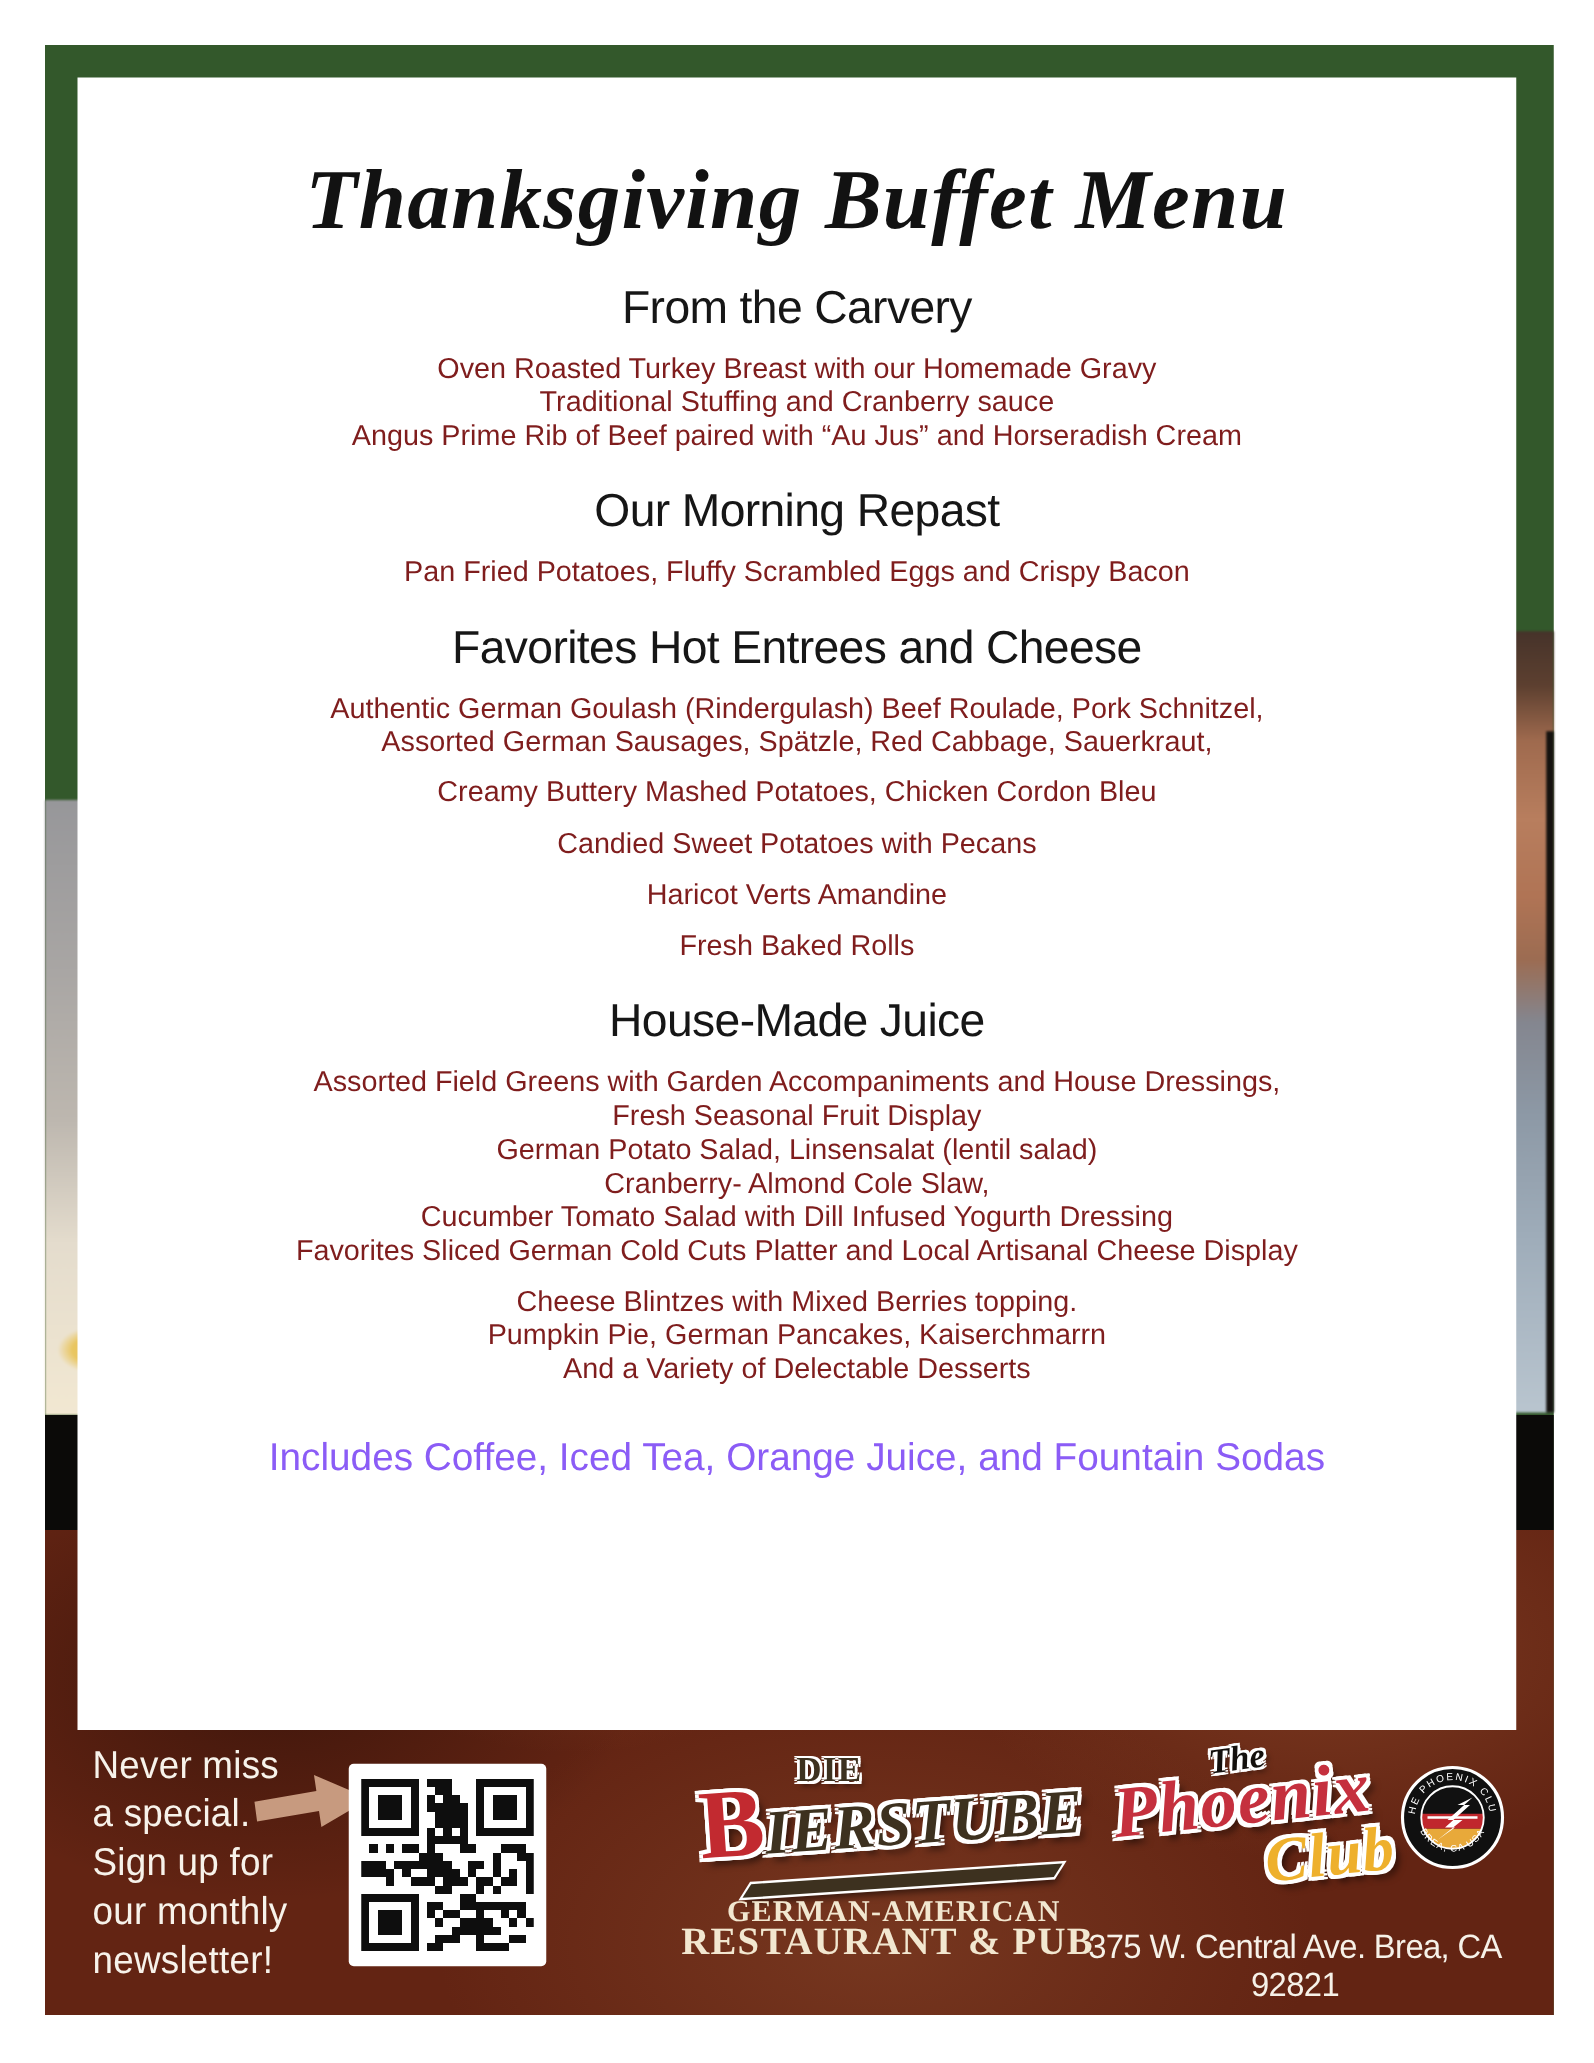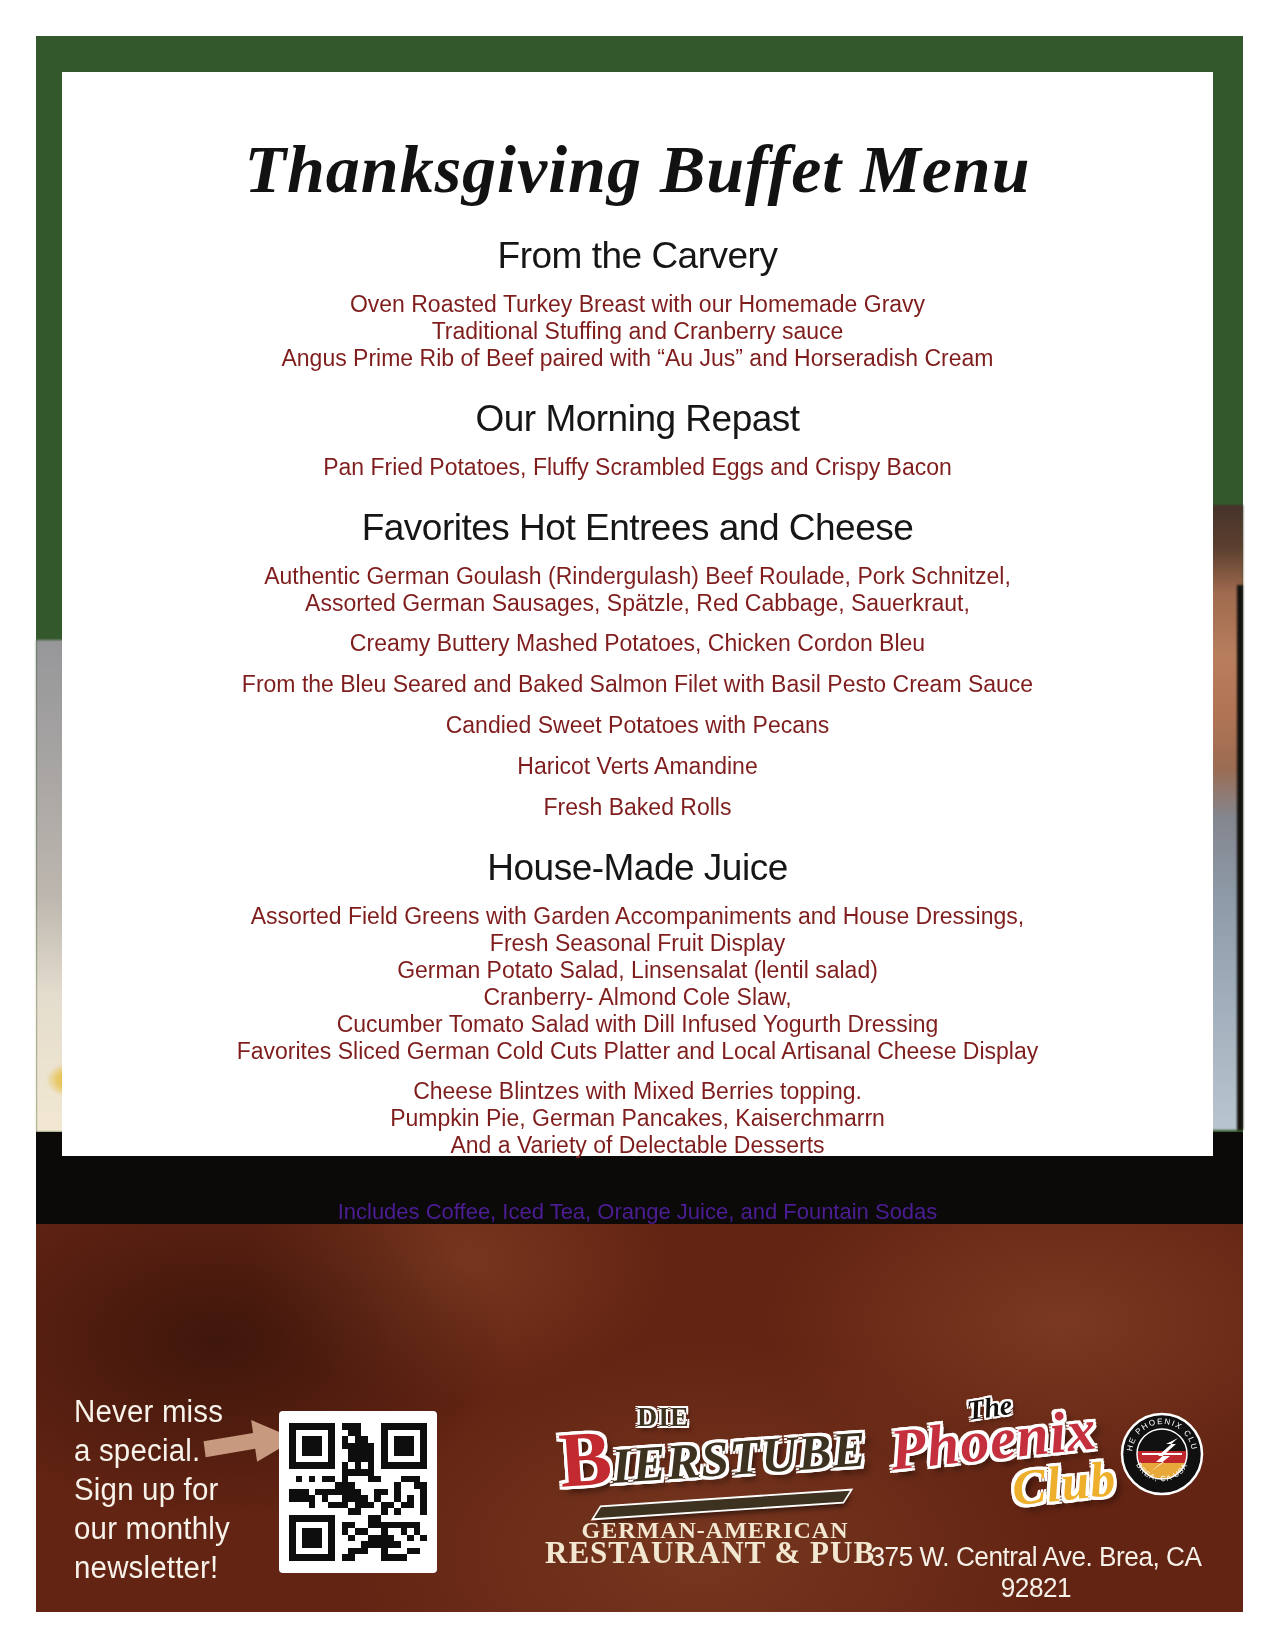--- a/index.html
+++ b/index.html
@@ -35,33 +35,33 @@
     position:absolute; left:0; right:0; top:1188px; height:388px;
     background:
       radial-gradient(420px 260px at 15% 30%, rgba(20,5,2,.45), rgba(0,0,0,0) 70%),
       radial-gradient(500px 300px at 55% 85%, rgba(138,74,44,.5), rgba(0,0,0,0) 70%),
       radial-gradient(420px 240px at 85% 25%, rgba(150,82,48,.45), rgba(0,0,0,0) 70%),
       radial-gradient(300px 200px at 35% 10%, rgba(160,90,52,.35), rgba(0,0,0,0) 70%),
       #632413;
   }
   
   .card {
-    position:absolute; left:62px; top:72px; width:1151px; height:1084px;
+    position:absolute; left:62px; top:62px; width:1151px; height:1322px;
     background:#ffffff; text-align:center; color:#1b1b1b;
   }
   .menu-title {
     margin-top:58px; font-family:"Liberation Serif", serif; font-style:italic; font-weight:700;
     font-size:68px; letter-spacing:1px; color:#121212;
   }
   .sec-h {
     font-size:37px; font-weight:400; letter-spacing:-0.5px; color:#161616;
     margin:26px 0 14px;
   }
   .sec-p { font-size:23px; line-height:1.17; color:#7f1d1d; margin:0 0 14px; }
-  .footnote { font-size:22px; color:#4c1d95; margin-top:40px; }
+  .footnote { font-size:31px; color:#8b5cf6; margin-top:40px; }
   
   .newsletter {
     position:absolute; left:74px; top:1392px; color:#f7f2ea; font-size:31px; line-height:39px;
     transform:scaleX(.95); transform-origin:left top; letter-spacing:.2px;
   }
   .arrow-icon { position:absolute; left:202px; top:1416px; }
   .qr-box {
     position:absolute; left:279px; top:1411px; width:158px; height:162px;
     background:#ffffff; border-radius:4px; padding:10px;
   }
@@ -111,21 +111,20 @@
   <div class="card">
     <h1 class="menu-title">Thanksgiving Buffet Menu</h1>
     <div>
         <h2 class="sec-h">From the Carvery</h2>
         <p class="sec-p">Oven Roasted Turkey Breast with our Homemade Gravy<br>Traditional Stuffing and Cranberry sauce<br>Angus Prime Rib of Beef paired with “Au Jus” and Horseradish Cream</p>
         <h2 class="sec-h">Our Morning Repast</h2>
         <p class="sec-p">Pan Fried Potatoes, Fluffy Scrambled Eggs and Crispy Bacon</p>
         <h2 class="sec-h">Favorites Hot Entrees and Cheese</h2>
         <p class="sec-p">Authentic German Goulash (Rindergulash) Beef Roulade, Pork Schnitzel,<br>Assorted German Sausages, Spätzle, Red Cabbage, Sauerkraut,</p>
         <p class="sec-p">Creamy Buttery Mashed Potatoes, Chicken Cordon Bleu</p>
-        <p class="sec-p">From the Bleu Seared and Baked Salmon Filet with Basil Pesto Cream Sauce</p>
         <p class="sec-p">Candied Sweet Potatoes with Pecans</p>
         <p class="sec-p">Haricot Verts Amandine</p>
         <p class="sec-p">Fresh Baked Rolls</p>
         <h2 class="sec-h">House-Made Juice</h2>
         <p class="sec-p">Assorted Field Greens with Garden Accompaniments and House Dressings,<br>Fresh Seasonal Fruit Display<br>German Potato Salad, Linsensalat (lentil salad)<br>Cranberry- Almond Cole Slaw,<br>Cucumber Tomato Salad with Dill Infused Yogurth Dressing<br>Favorites Sliced German Cold Cuts Platter and Local Artisanal Cheese Display</p>
         <p class="sec-p">Cheese Blintzes with Mixed Berries topping.<br>Pumpkin Pie, German Pancakes, Kaiserchmarrn<br>And a Variety of Delectable Desserts</p>
       </div>
     <p class="footnote">Includes Coffee, Iced Tea, Orange Juice, and Fountain Sodas</p>
   </div>
 

